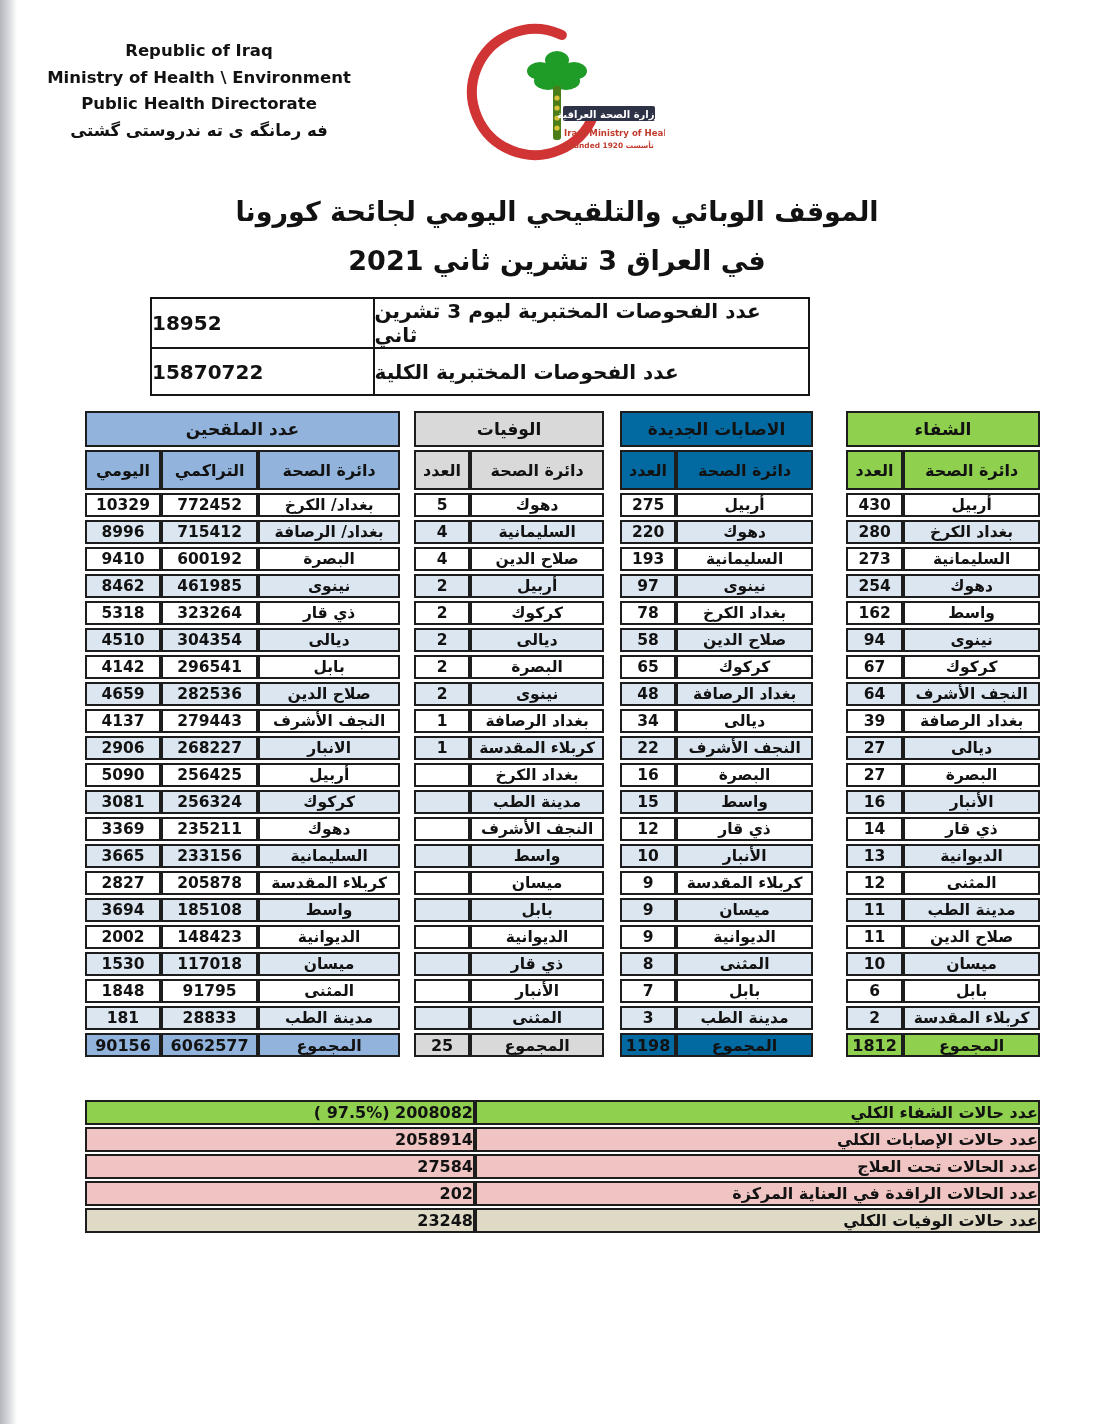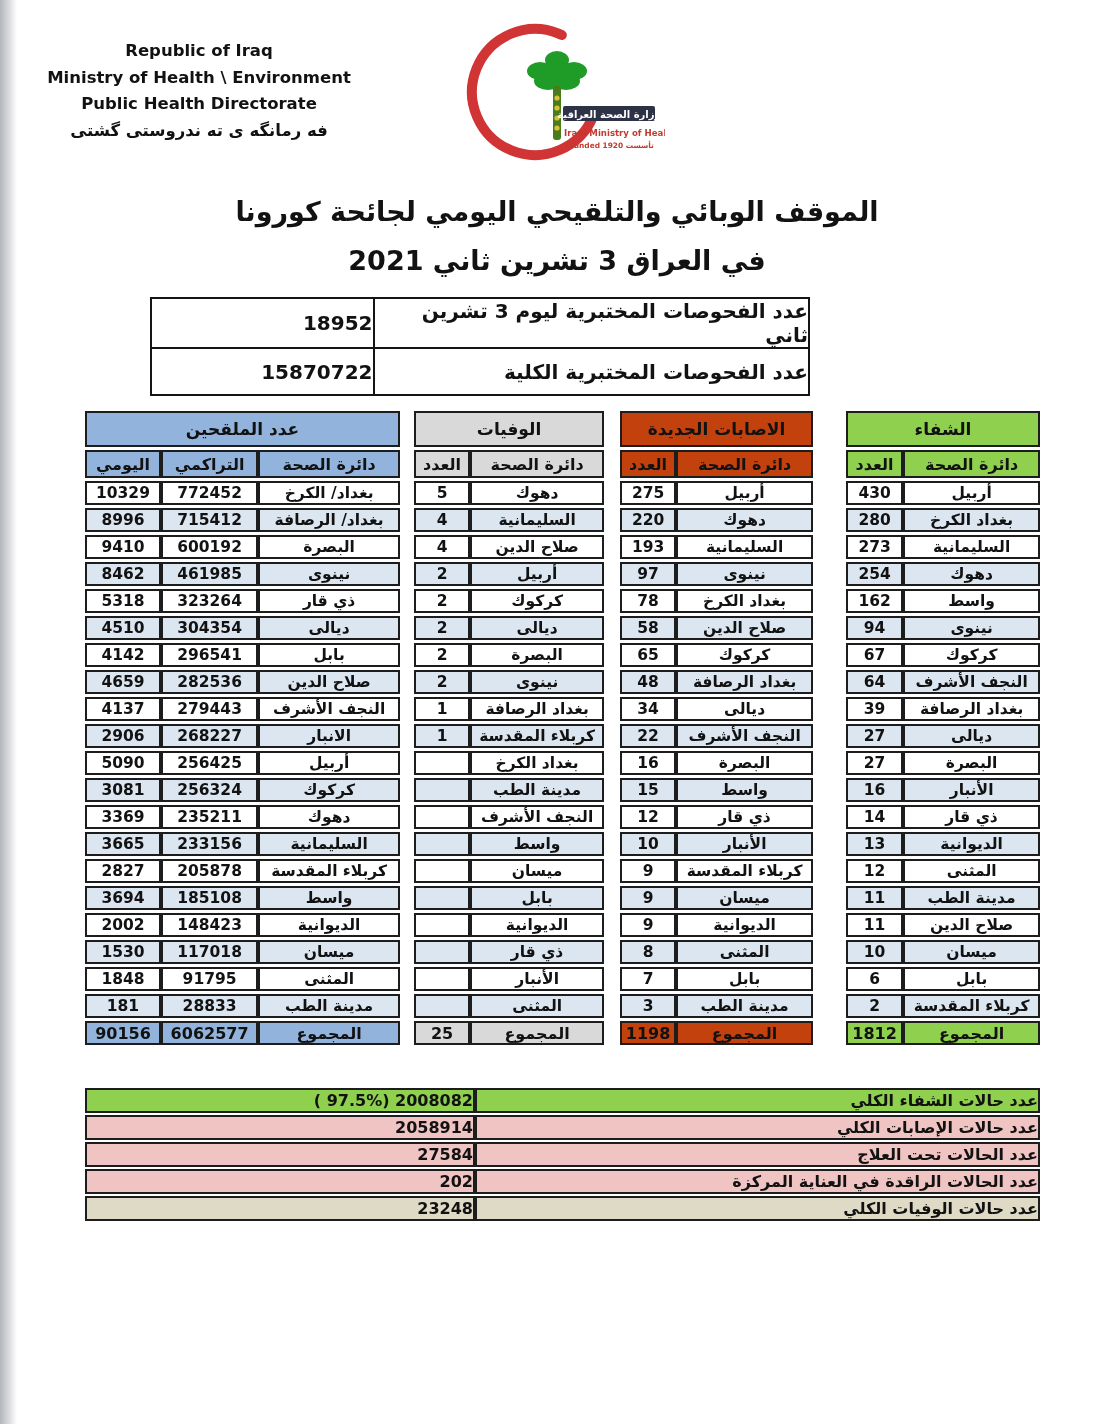--- a/index.html
+++ b/index.html
@@ -19,40 +19,40 @@
   .hdr-right { position:absolute; right:40px; top:18px; width:250px; text-align:center;
                font-size:17.5px; line-height:2.45; direction:rtl; }
   .hdr-logo  { position:absolute; left:453px; top:0; width:212px; height:162px; }
 
   
   .title { text-align:center; direction:rtl; font-size:27px; line-height:1.8; margin-top:12px; }
 
   
   table.tests { direction:rtl; width:660px; margin:12px 0 0 150px;
     border-collapse:collapse; border:1px solid #151515; }
-  table.tests td { border:2px solid #151515; height:47px; text-align:right;
+  table.tests td { border:2px solid #151515; height:47px; text-align:left;
     font-size:20px; background:#fff; }
   table.tests td:nth-child(2) { direction:ltr; }
 
   
   .tables-row { display:flex; margin:12px 0 0 85px; }
   table.mini { direction:rtl; border-collapse:separate; border-spacing:0 3px; }
   table.mini th, table.mini td { border:2px solid #1d1d1d; text-align:center; }
   table.mini th.band { height:36px; font-size:17px; }
-  table.mini thead tr.cols th { height:28px; font-size:16px;text-align:center; }
+  table.mini thead tr.cols th { height:40px; font-size:16px;text-align:center; }
   table.mini tbody td { height:24px; font-size:15.5px; line-height:20px; background:#fff; }
   table.mini tbody tr:nth-child(even) td { background:#dce6f1; }
   table.mini tfoot td { height:24px; font-size:16px; }
   .t-vacc { width:315px; margin-right:14px; }
   .t-death { width:190px; margin-right:16px; }
   .t-infect { width:193px; margin-right:33px; }
   .t-recov { width:194px; }
   .blue  thead th, .blue  tfoot td { background:#92b4dc; }
   .gray  thead th, .gray  tfoot td { background:#d9d9d9; }
-  .pink  thead th, .pink  tfoot td { background:#c2410c; }
+  .pink  thead th, .pink  tfoot td { background:#0369a1; }
   .green thead th, .green tfoot td { background:#8fd04f; }
 
   
   table.summary { direction:rtl; width:955px; margin:38px 0 0 85px;
     border-collapse:separate; border-spacing:0 2px; }
   table.summary td { border:2px solid #1d1d1d; height:25px; text-align:right;
     font-size:16px; line-height:21px; }
   table.summary td:nth-child(2) { direction:ltr; }
   tr.tone-green td { background:#8fd04f; }
   tr.tone-pink  td { background:#efc4c2;margin-top:48px; }

